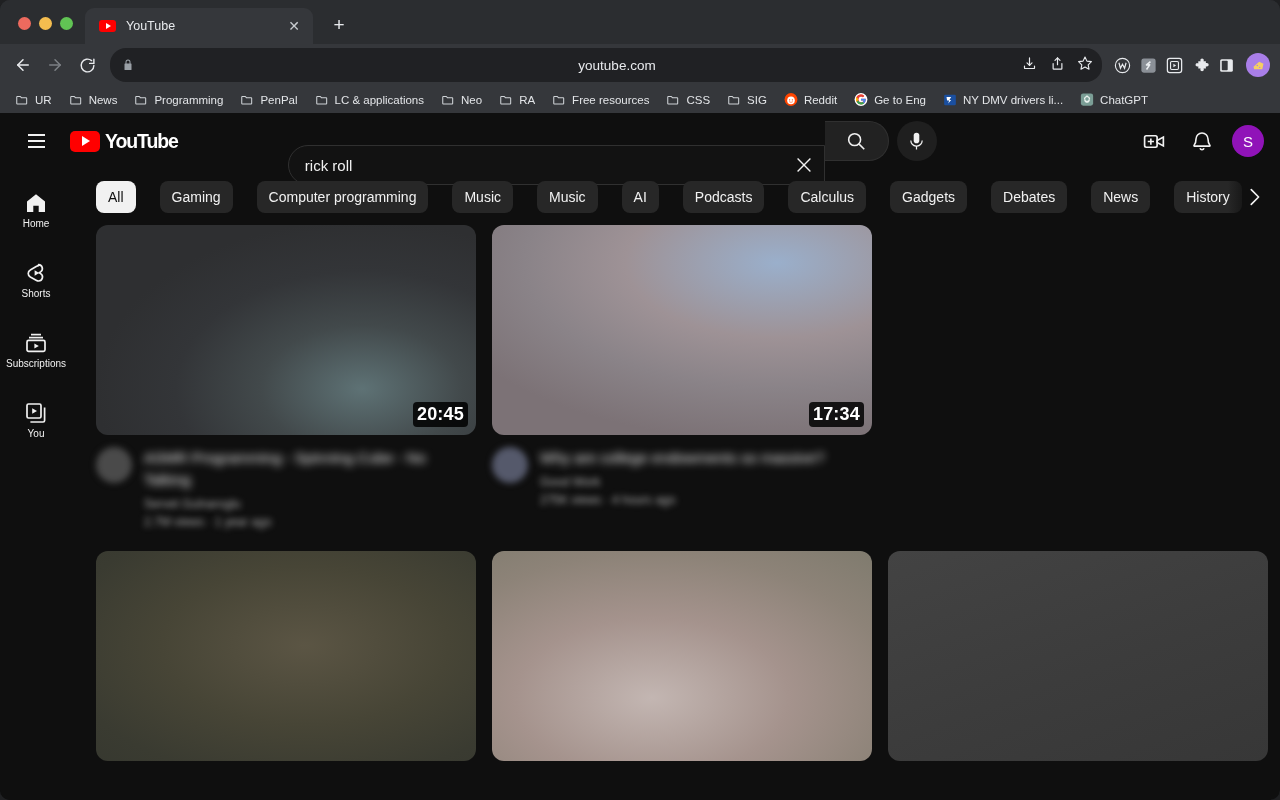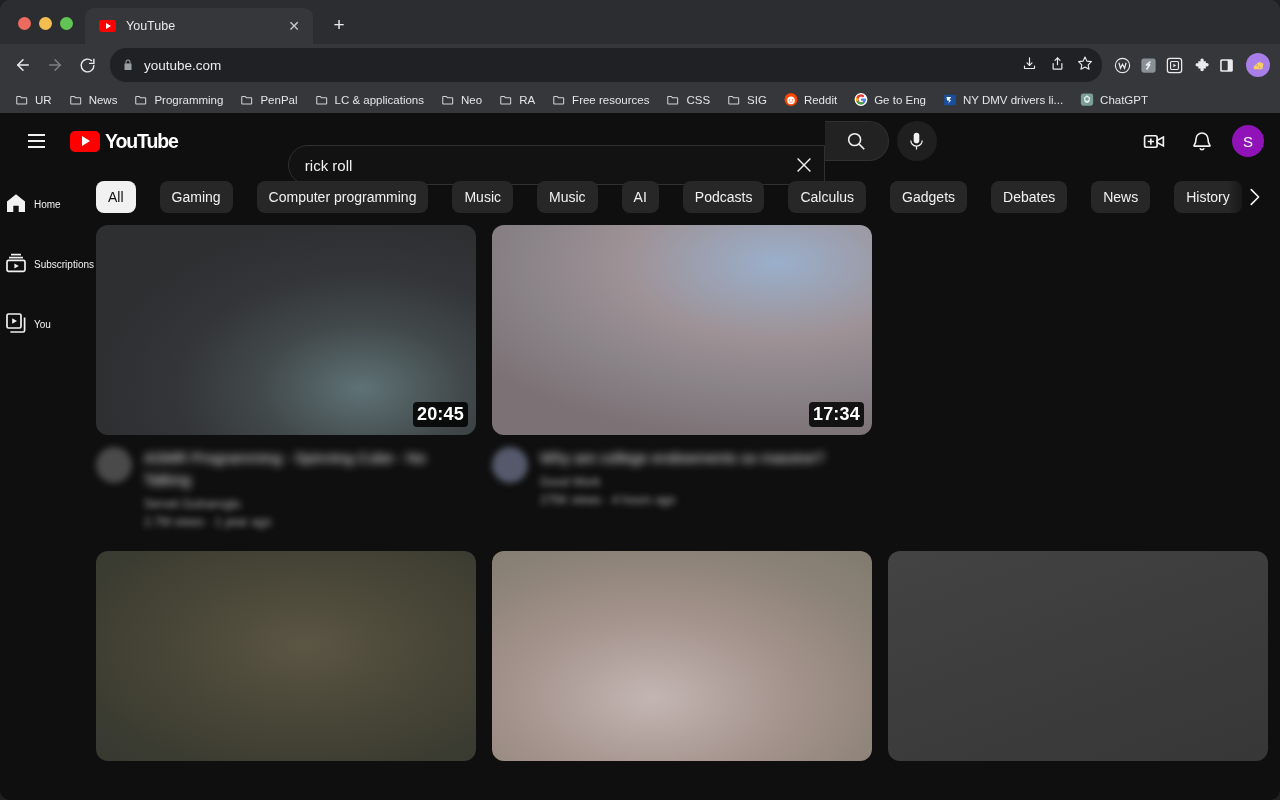--- a/index.html
+++ b/index.html
@@ -99,20 +99,21 @@
     flex: 1 1 auto;
     height: 34px;
     background: #202124;
     border-radius: 16px;
     display: flex; align-items: center;
     padding: 0 12px;
     margin: 0 8px 0 6px;
     gap: 10px;
     min-width: 0;
     position: relative;
+    text-align: center;
   }
   #omnibox-url {
     color: #e8eaed; font-size: 13.5px;
     white-space: nowrap; overflow: hidden;
     flex: 1 1 auto;
   }
   #omni-actions {
     position: absolute; right: 4px; top: 0; height: 30px;
     display: flex; align-items: center; gap: 2px;
   }
@@ -256,21 +257,21 @@
   #yt-body { display: flex; height: calc(100% - 56px); }
 
   #mini-sidebar {
     width: 72px; flex: 0 0 72px;
     padding-top: 6px;
     background: #0f0f0f;
   }
   .mini-item {
     width: 64px; margin: 0 auto 2px;
     padding: 16px 0 14px;
-    display: flex; align-items: center; gap: 6px;
+    display: flex; flex-direction: column; align-items: center; 
     border-radius: 10px;
   }
   .mini-label { color: #f1f1f1; font-size: 10px; line-height: 1; text-align: center; }
 
   #content {
     flex: 1 1 auto;
     min-width: 0;
     overflow: hidden;
     position: relative;
   }
@@ -653,20 +654,29 @@
     <div id="yt-body">
 
       <div id="mini-sidebar">
         <div class="mini-item">
           <span>
             <svg width="24" height="24" viewBox="0 0 24 24" fill="#f1f1f1">
                 <path d="M12 3.2L3 10.4V21h6.3v-6.2h5.4V21H21V10.4z"></path>
               </svg>
           </span>
           <span class="mini-label">Home</span>
+        </div>
+        <div class="mini-item">
+          <span>
+            <svg width="24" height="24" viewBox="0 0 24 24" fill="none" stroke="#f1f1f1" stroke-width="1.7" stroke-linejoin="round">
+                <path d="M14.6 3.6a4 4 0 0 1 2 7.3l-1.5.9 1.5.8a4 4 0 0 1-2 7.4 4 4 0 0 1-2-.5l-6.3-3.6a4 4 0 0 1 0-7l6.3-3.7a4 4 0 0 1 2-.6z"></path>
+                <path d="M10.6 9.3v5.4l4.6-2.7z" fill="#f1f1f1" stroke="none"></path>
+              </svg>
+          </span>
+          <span class="mini-label">Shorts</span>
         </div>
         <div class="mini-item">
           <span>
             <svg width="24" height="24" viewBox="0 0 24 24" fill="none" stroke="#f1f1f1" stroke-width="1.7">
                 <line x1="7" y1="3.6" x2="17" y2="3.6"></line>
                 <line x1="5" y1="6.6" x2="19" y2="6.6"></line>
                 <rect x="3" y="9.3" width="18" height="11" rx="1.6"></rect>
                 <path d="M10.4 12.4v5l4.4-2.5z" fill="#f1f1f1" stroke="none"></path>
               </svg>
           </span>

